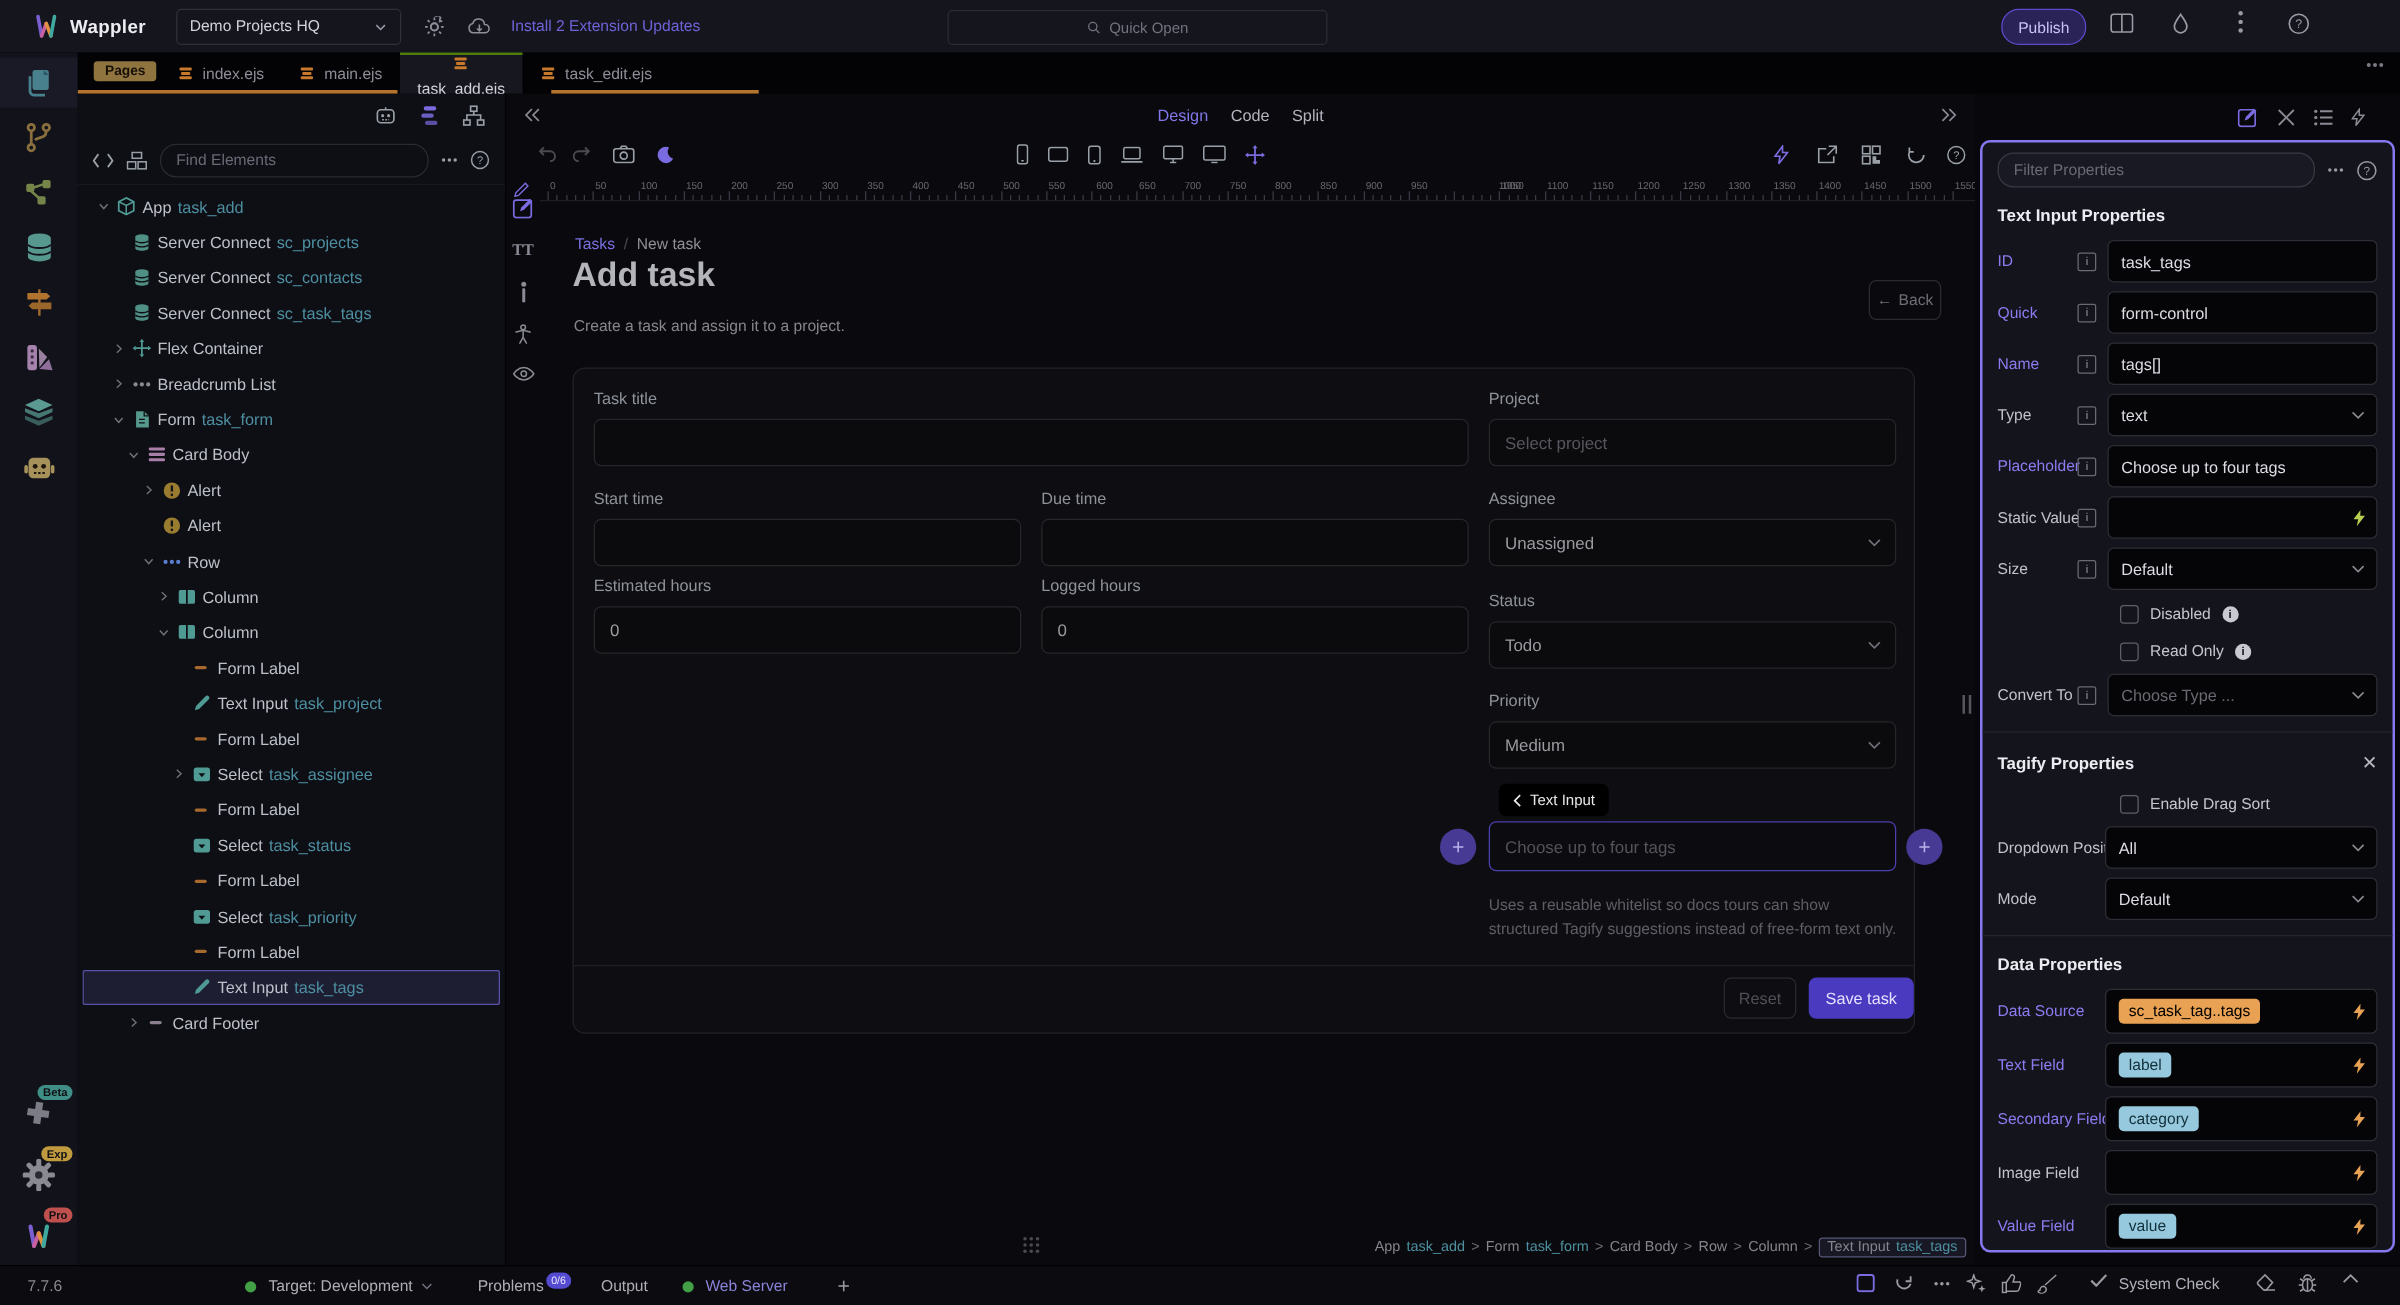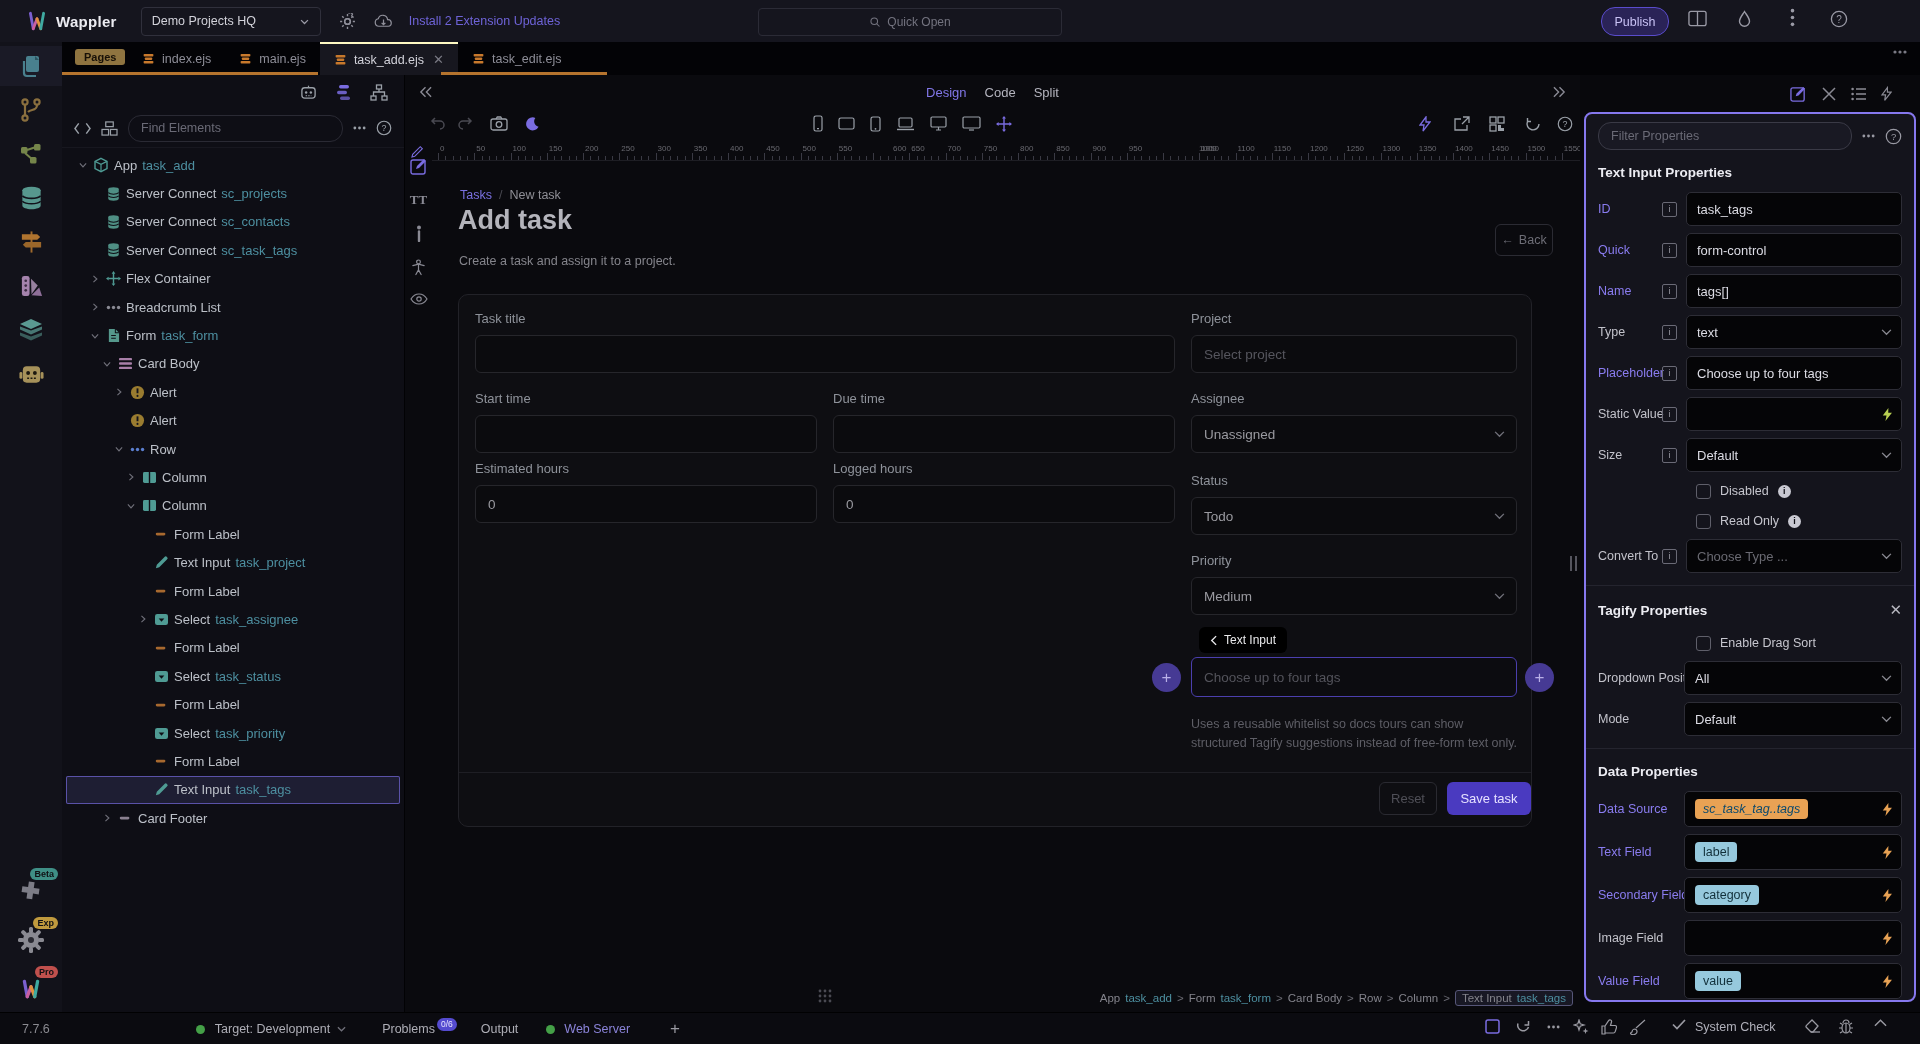--- a/index.html
+++ b/index.html
@@ -21,21 +21,21 @@
   #publish-btn{position:absolute;left:1601px;top:7px;width:66px;height:27px;background:#2a2357;border:1px solid #5a4ccc;
       border-radius:14px;color:#c9c2f5;font-size:12.5px;display:flex;align-items:center;justify-content:center;}
   .tbr{position:absolute;top:10px;color:#9a9aa6;}
 
   
   #tabbar{left:0;top:42px;width:1920px;height:33px;background:#030306;}
   #pages-badge{position:absolute;left:75px;top:7px;background:#8f7440;color:#171007;font-size:11px;font-weight:bold;
       padding:2px 9px;border-radius:3px;}
   #tabs{position:absolute;left:128px;top:0;height:33px;display:flex;}
   .tab{height:33px;box-sizing:border-box;display:flex;align-items:center;gap:7px;padding:0 14px;font-size:12.5px;color:#8e8e98;}
-  .tab.active{background:#17171f;border-top:2px solid #fef9c3;color:#d2d2da;}
+  .tab.active{background:#17171f;border-top:2px solid #4d7c0f;color:#d2d2da;flex-direction:column;}
   .tab .close{color:#7a7a84;font-size:13px;margin-left:2px;}
   .tab-underline{position:absolute;top:30px;height:3px;background:#b5742e;}
   #tabbar-more{position:absolute;left:1893px;top:8px;color:#7a7a84;}
 
   
   #rail{left:0;top:42px;width:62px;height:970px;background:#12121a;}
   .ricon{width:62px;height:40px;display:flex;align-items:center;justify-content:center;margin-top:4px;}
   .rbadge{position:absolute;font-size:9px;font-weight:bold;padding:1px 4px;border-radius:7px;}
 
   
@@ -111,21 +111,21 @@
   .plabel.wide{width:86px;}
   .iico{flex:none;width:13px;height:13px;border:1px solid #6a6a76;border-radius:2px;color:#9a9aa4;font-size:9px;
       display:flex;align-items:center;justify-content:center;margin-right:9px;}
   .pctrl{flex:1;height:34px;background:#050507;border:1px solid #2d2d36;border-radius:5px;display:flex;align-items:center;
       padding:0 10px;font-size:13px;color:#dcdce4;position:relative;box-sizing:border-box;min-width:0;}
   .pctrl .phv{color:#6a6a72;}
   .pctrl .chev{position:absolute;right:9px;color:#8a8a92;}
   .pctrl .bolt{position:absolute;right:8px;}
   .bolt.green{color:#b8cf52;} .bolt.orange{color:#e8a254;}
   .chip{padding:3px 8px;border-radius:4px;font-size:12.5px;white-space:nowrap;}
-  .chip.orange{background:#e9a254;color:#0c4a6e;font-style:italic;}
+  .chip.orange{background:#e9a254;color:#000000;}
   .chip.blue{background:#96c9dd;color:#12303a;}
   .cbrow{display:flex;align-items:center;height:24px;margin:0 0 6px 98px;gap:9px;}
   .cbox{width:15px;height:15px;border:1.5px solid #5f5f6a;border-radius:3px;box-sizing:border-box;flex:none;}
   .cblabel{font-size:12.5px;color:#c6c6ce;}
   .icirc{width:13px;height:13px;border-radius:50%;background:#c9c9d2;color:#0c0c12;font-size:9px;font-weight:bold;
       display:flex;align-items:center;justify-content:center;}
   .pdivider{border-top:1px solid #24242e;margin:12px -12px;}
   .drow .pctrl{height:36px;} .drow{height:36px;}
 
   
@@ -933,21 +933,21 @@
       <div class="rt" style="left: 383px; height: 4px;"></div>
       <div class="rt" style="left: 390.25px; height: 4px;"></div>
       <div class="rt" style="left: 397.5px; height: 4px;"></div>
       <div class="rt" style="left: 404.75px; height: 7px;"></div>
       <span class="rl" style="left: 406.75px;">550</span>
       <div class="rt" style="left: 412px; height: 4px;"></div>
       <div class="rt" style="left: 419.25px; height: 4px;"></div>
       <div class="rt" style="left: 426.5px; height: 4px;"></div>
       <div class="rt" style="left: 433.75px; height: 4px;"></div>
       <div class="rt" style="left: 441px; height: 7px;"></div>
-      <span class="rl" style="left: 461px;">600</span>
+      <span class="rl" style="left: 445px;">600</span>
       <div class="rt" style="left: 448.25px; height: 4px;"></div>
       <div class="rt" style="left: 455.5px; height: 4px;"></div>
       <div class="rt" style="left: 462.75px; height: 4px;"></div>
       <div class="rt" style="left: 470px; height: 4px;"></div>
       <div class="rt" style="left: 477.25px; height: 7px;"></div>
       <span class="rl" style="left: 479.25px;">650</span>
       <div class="rt" style="left: 484.5px; height: 4px;"></div>
       <div class="rt" style="left: 491.75px; height: 4px;"></div>
       <div class="rt" style="left: 499px; height: 4px;"></div>
       <div class="rt" style="left: 506.25px; height: 4px;"></div>

